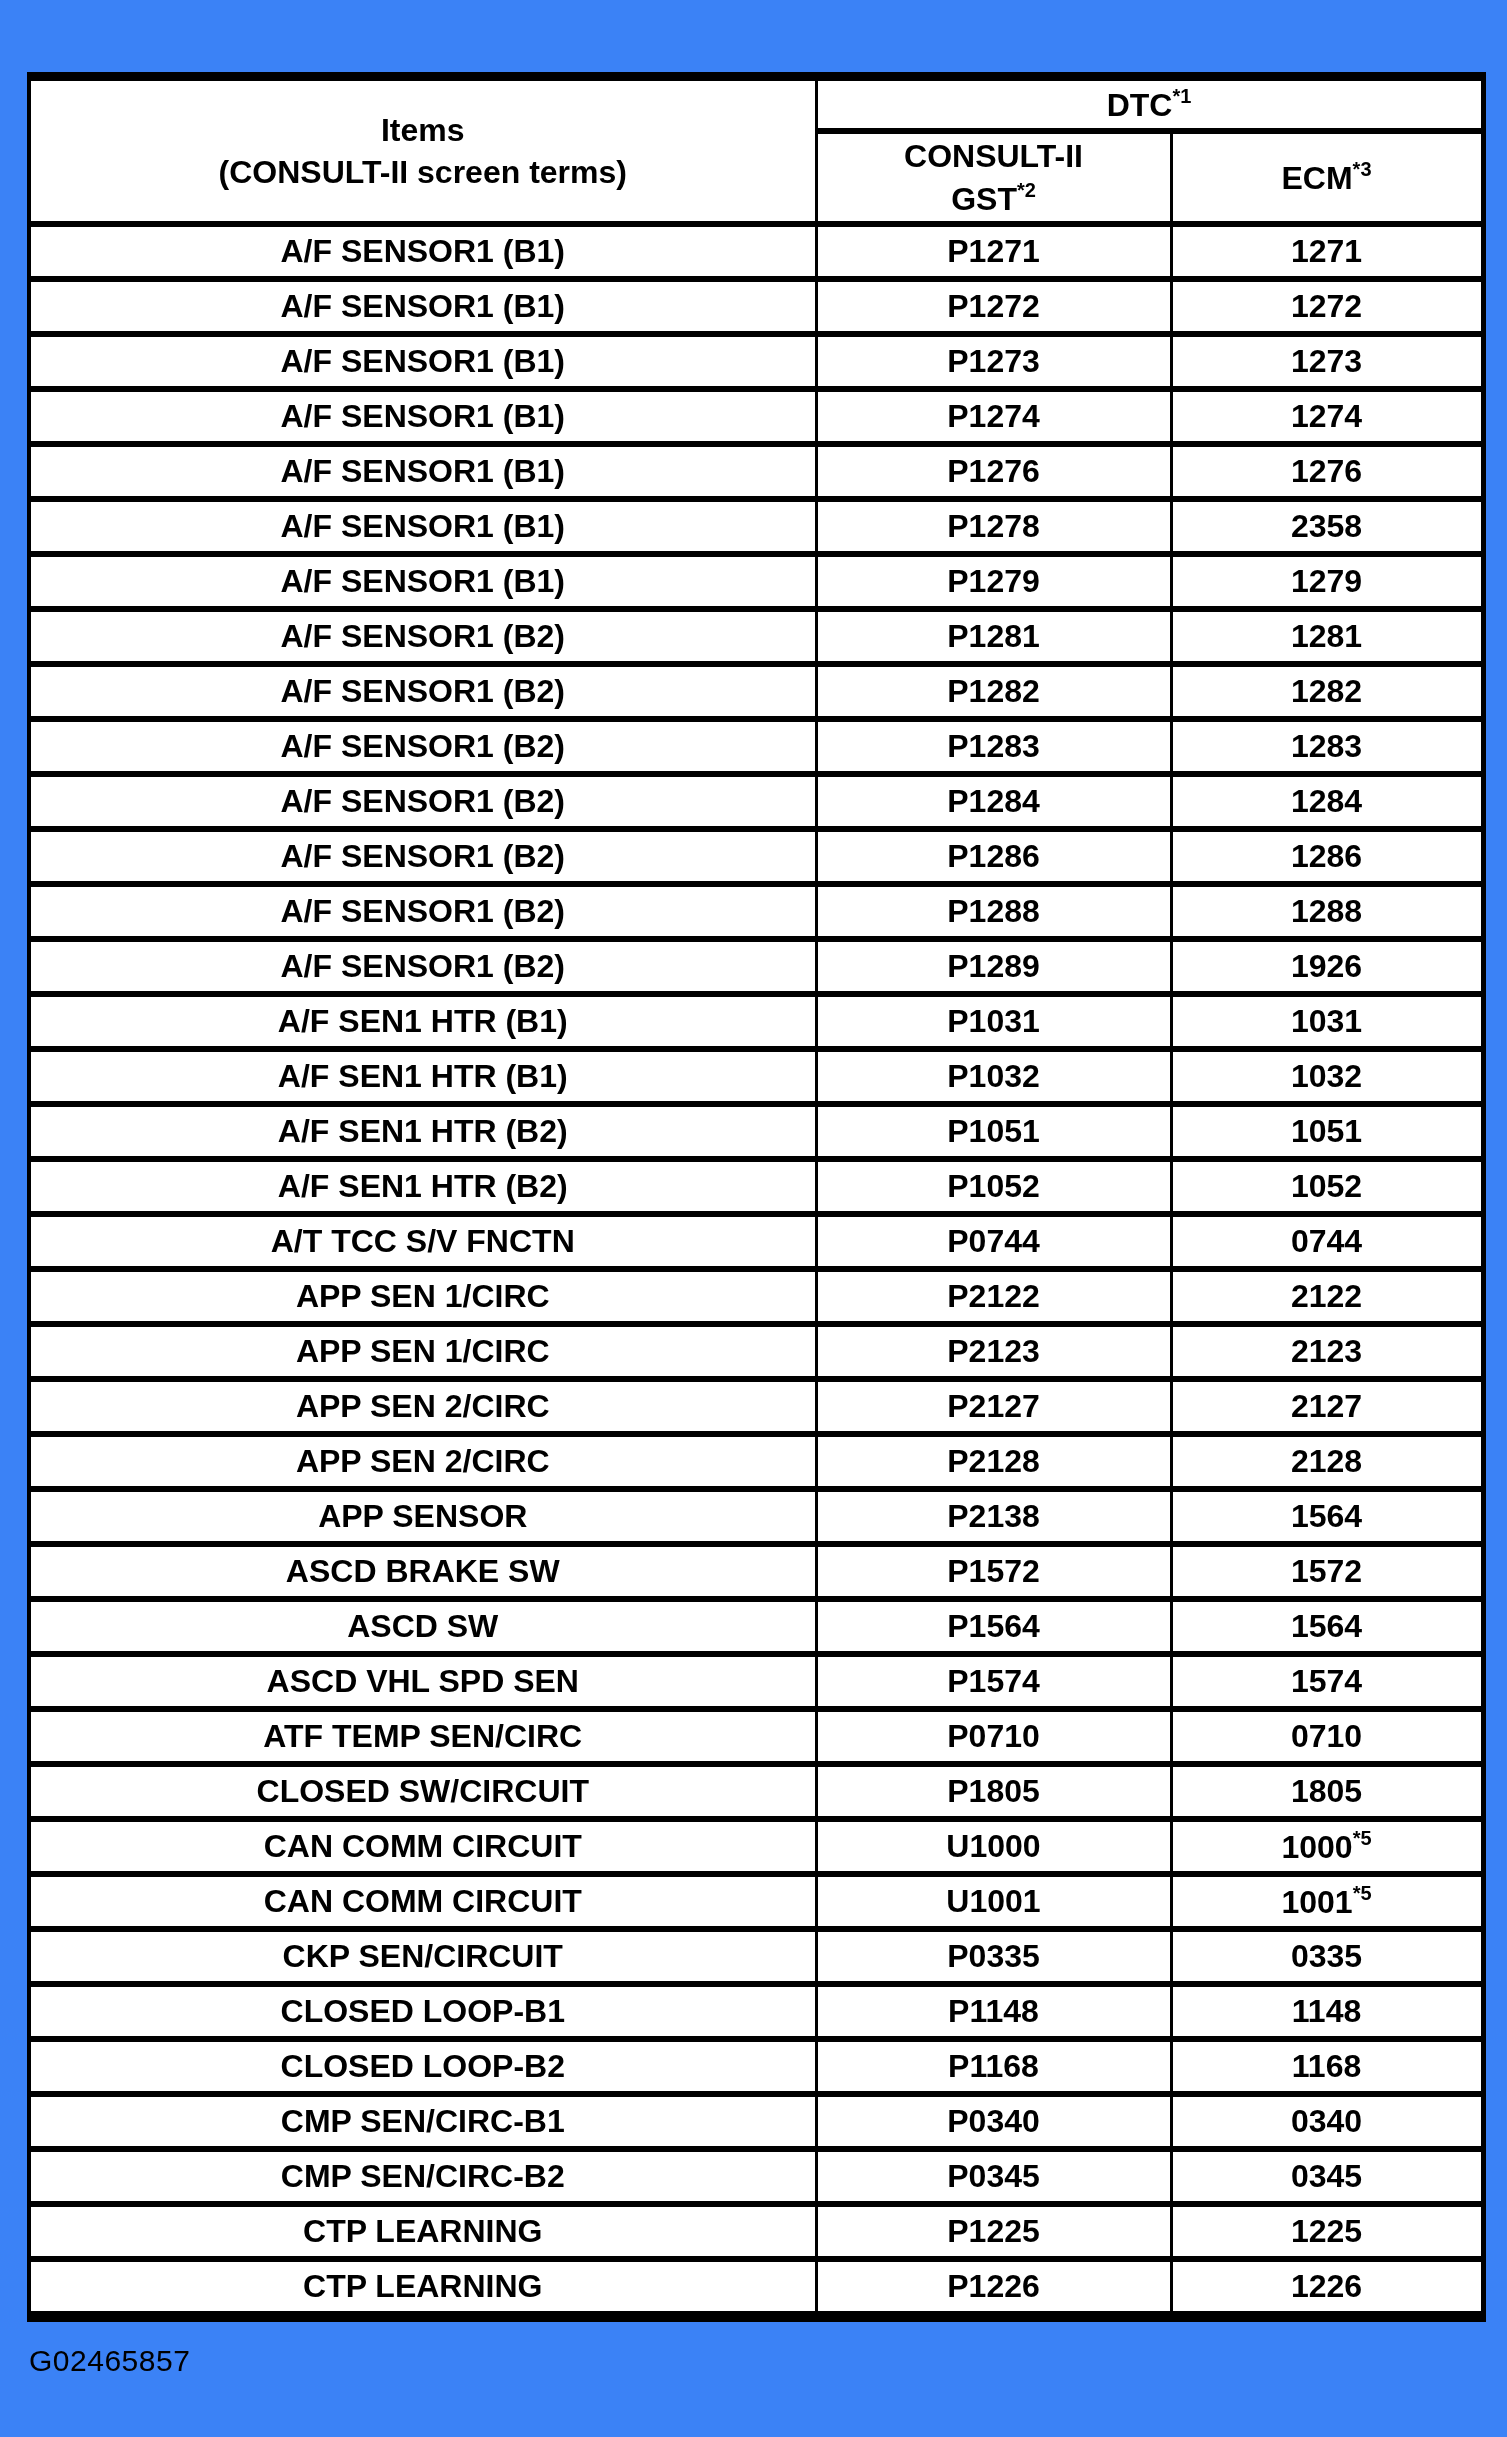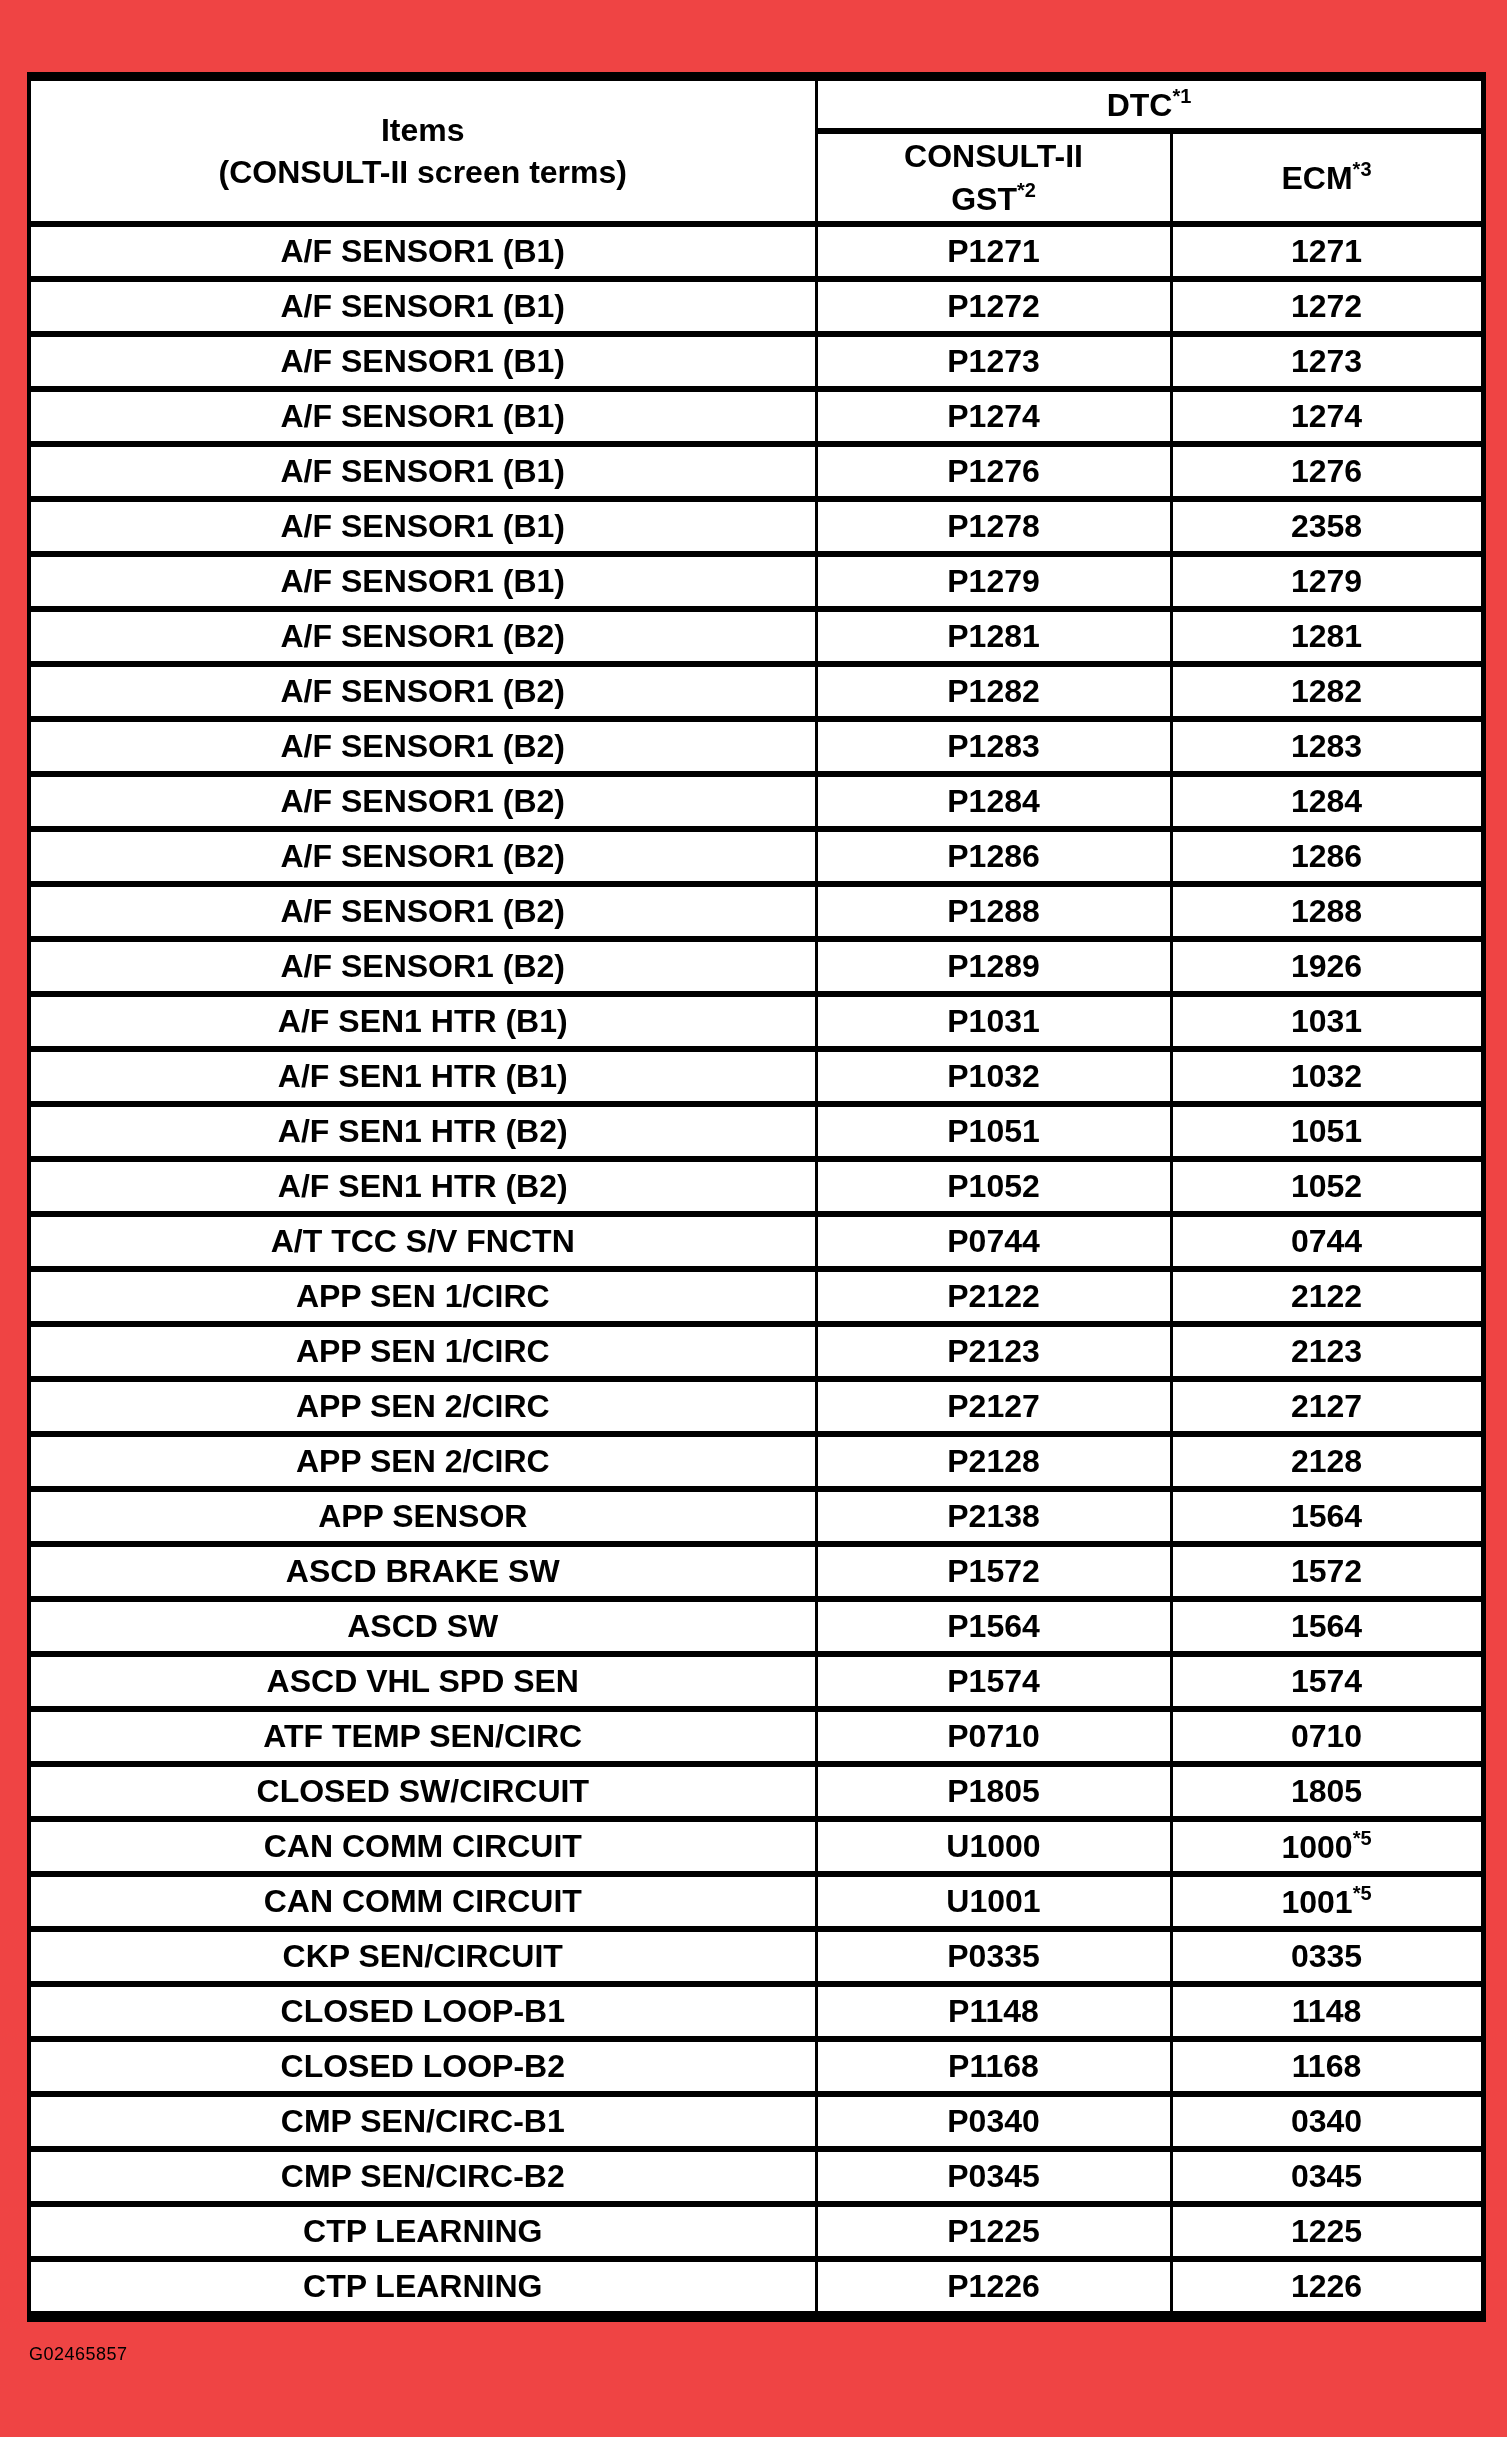--- a/index.html
+++ b/index.html
@@ -11,21 +11,21 @@
     width: 1508px;
     height: 2438px;
     font-family: "Liberation Sans", sans-serif;
     color: #000000;
     -webkit-font-smoothing: antialiased;
   }
   .sheet {
     position: relative;
     width: 1508px;
     height: 2438px;
-    background: #ef4444;
+    background: #3b82f6;
     overflow: hidden;
   }
   table.dtc {
     border-collapse: collapse;
     table-layout: fixed;
     width: 1454px;
     margin: 72px 0 0 27px;
     border-top: 9px solid #000;
     border-bottom: 11.8px solid #000;
     border-left: 4.5px solid #000;
@@ -63,21 +63,21 @@
   .sup {
     display: inline-block;
     font-size: 20px;
     font-weight: bold;
     vertical-align: 12.7px;
     letter-spacing: 0;
   }
   .hdr-line { display: block; }
   .footer-code {
     margin: 22px 0 0 29px;
-    font-size: 18px;
+    font-size: 30px;
     font-weight: normal;
     letter-spacing: 0.5px;
   }
 </style>
 </head>
 <body>
 
 <div class="sheet">
 
   <table class="dtc">

